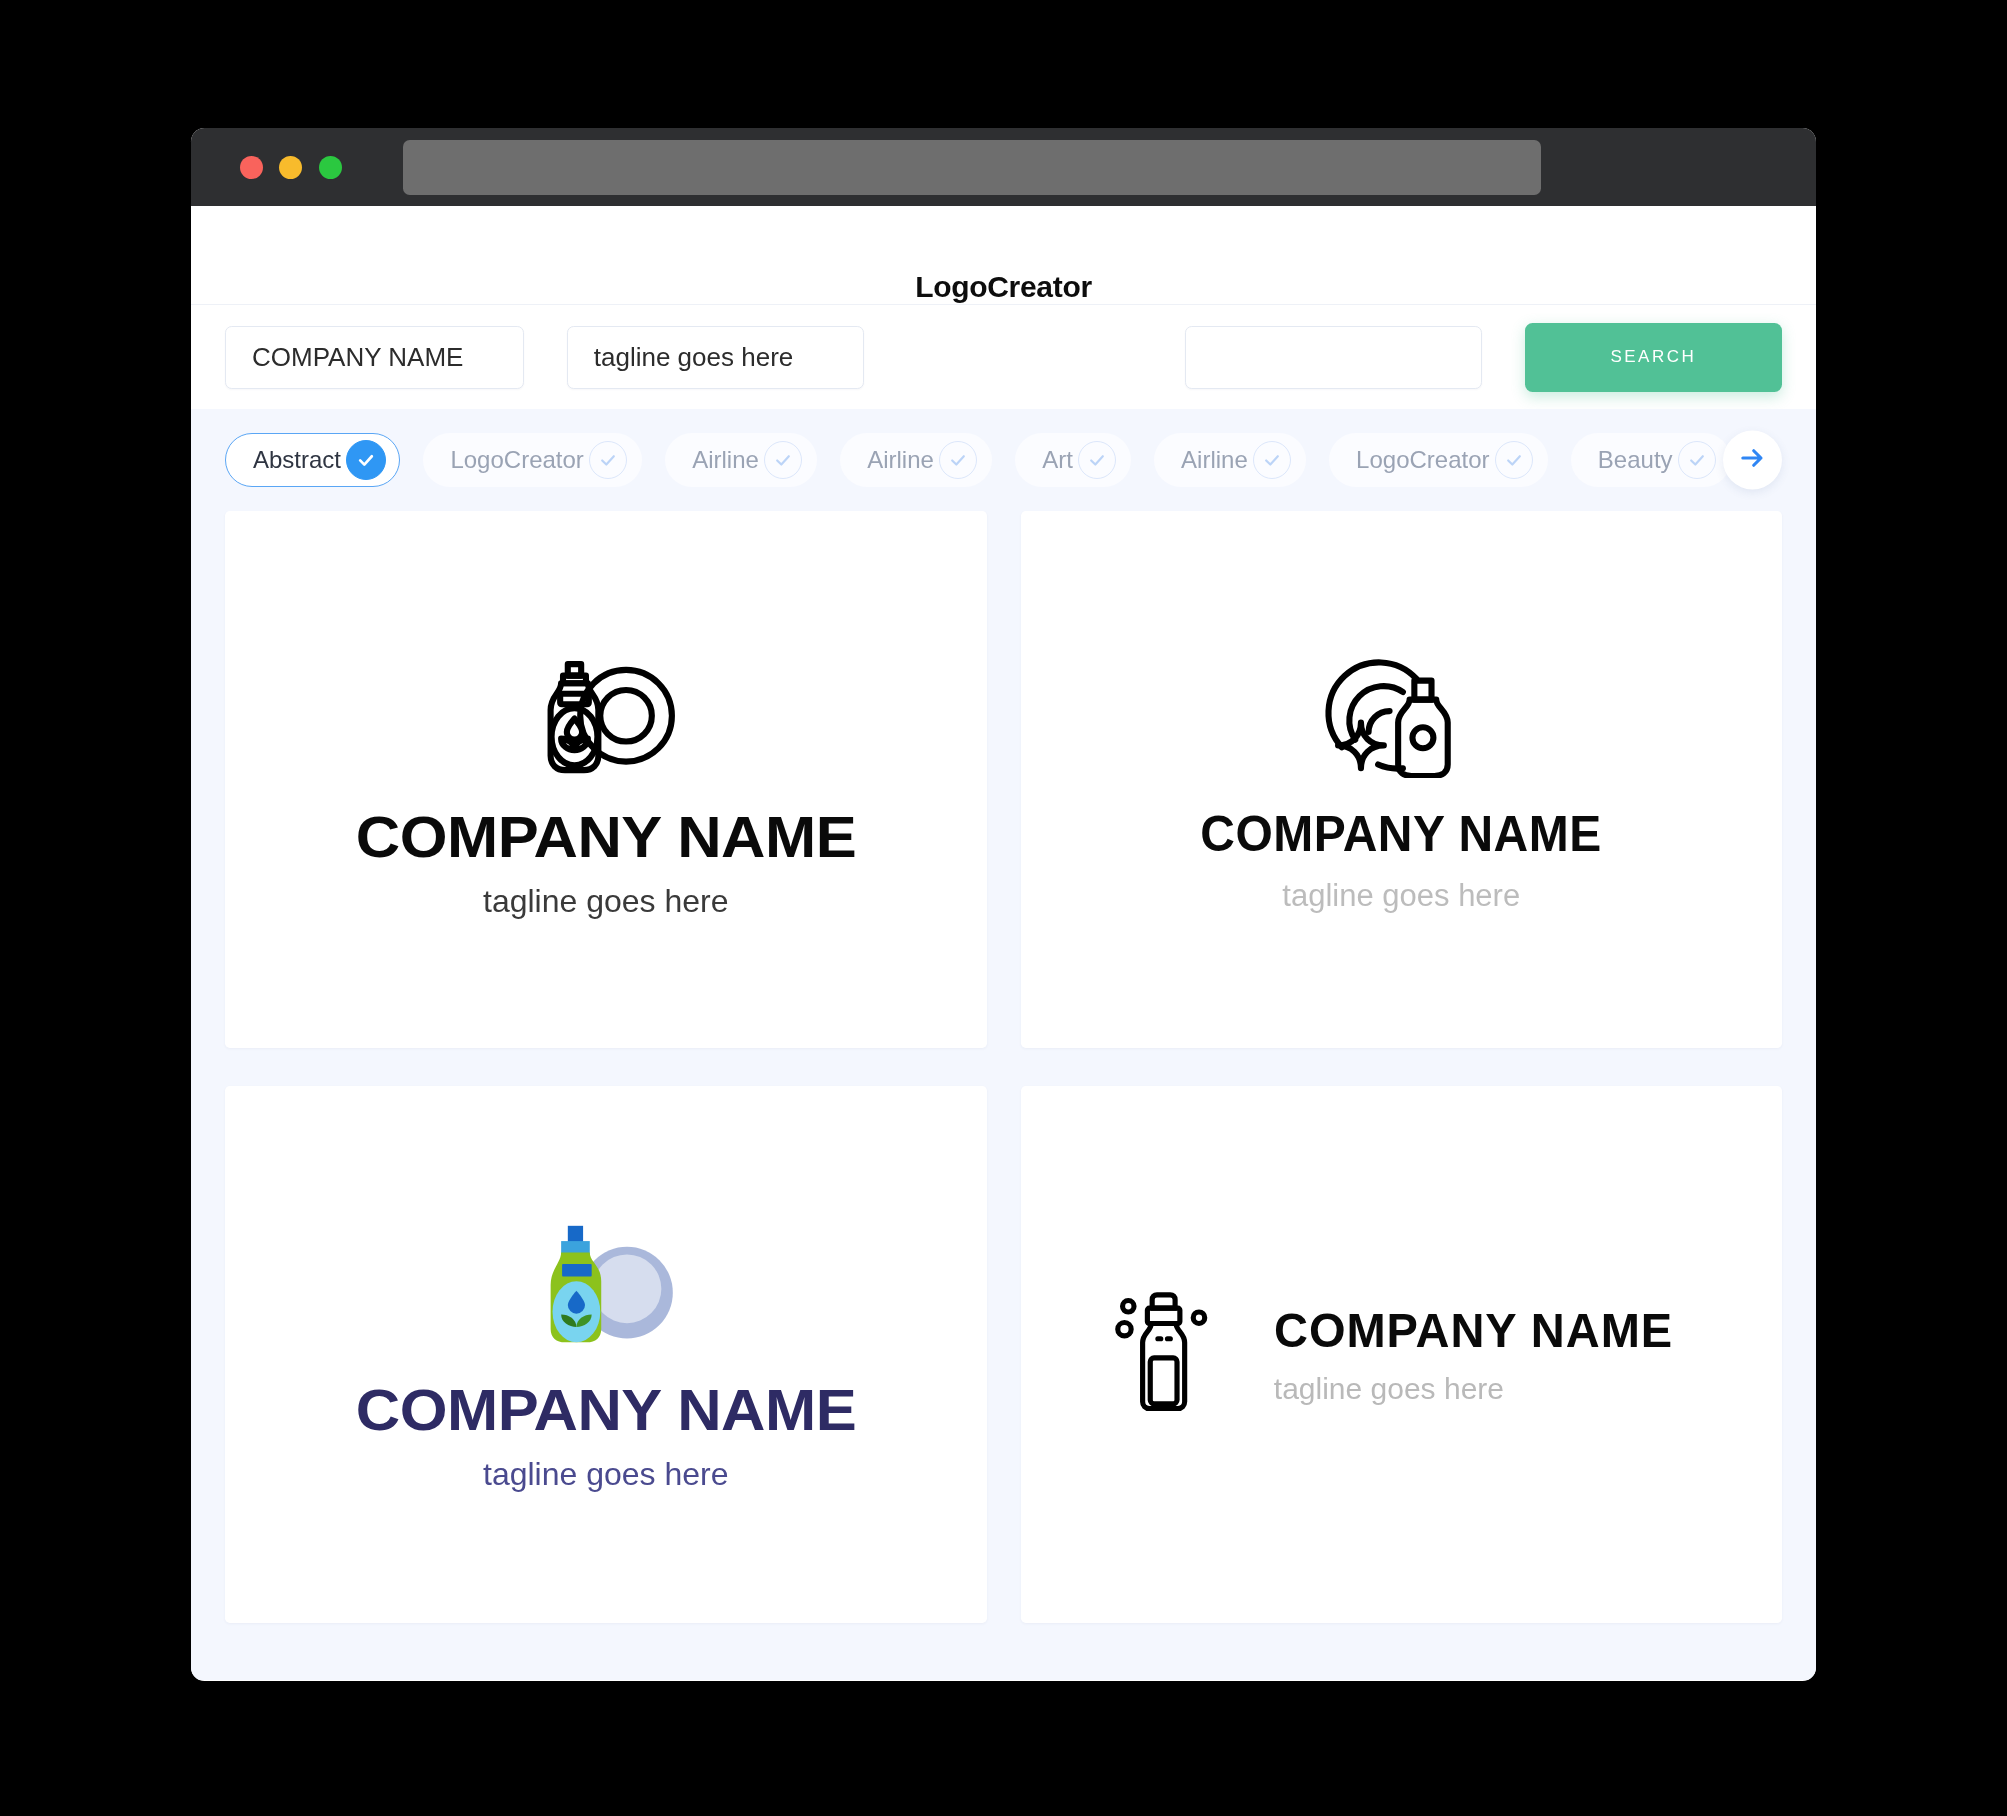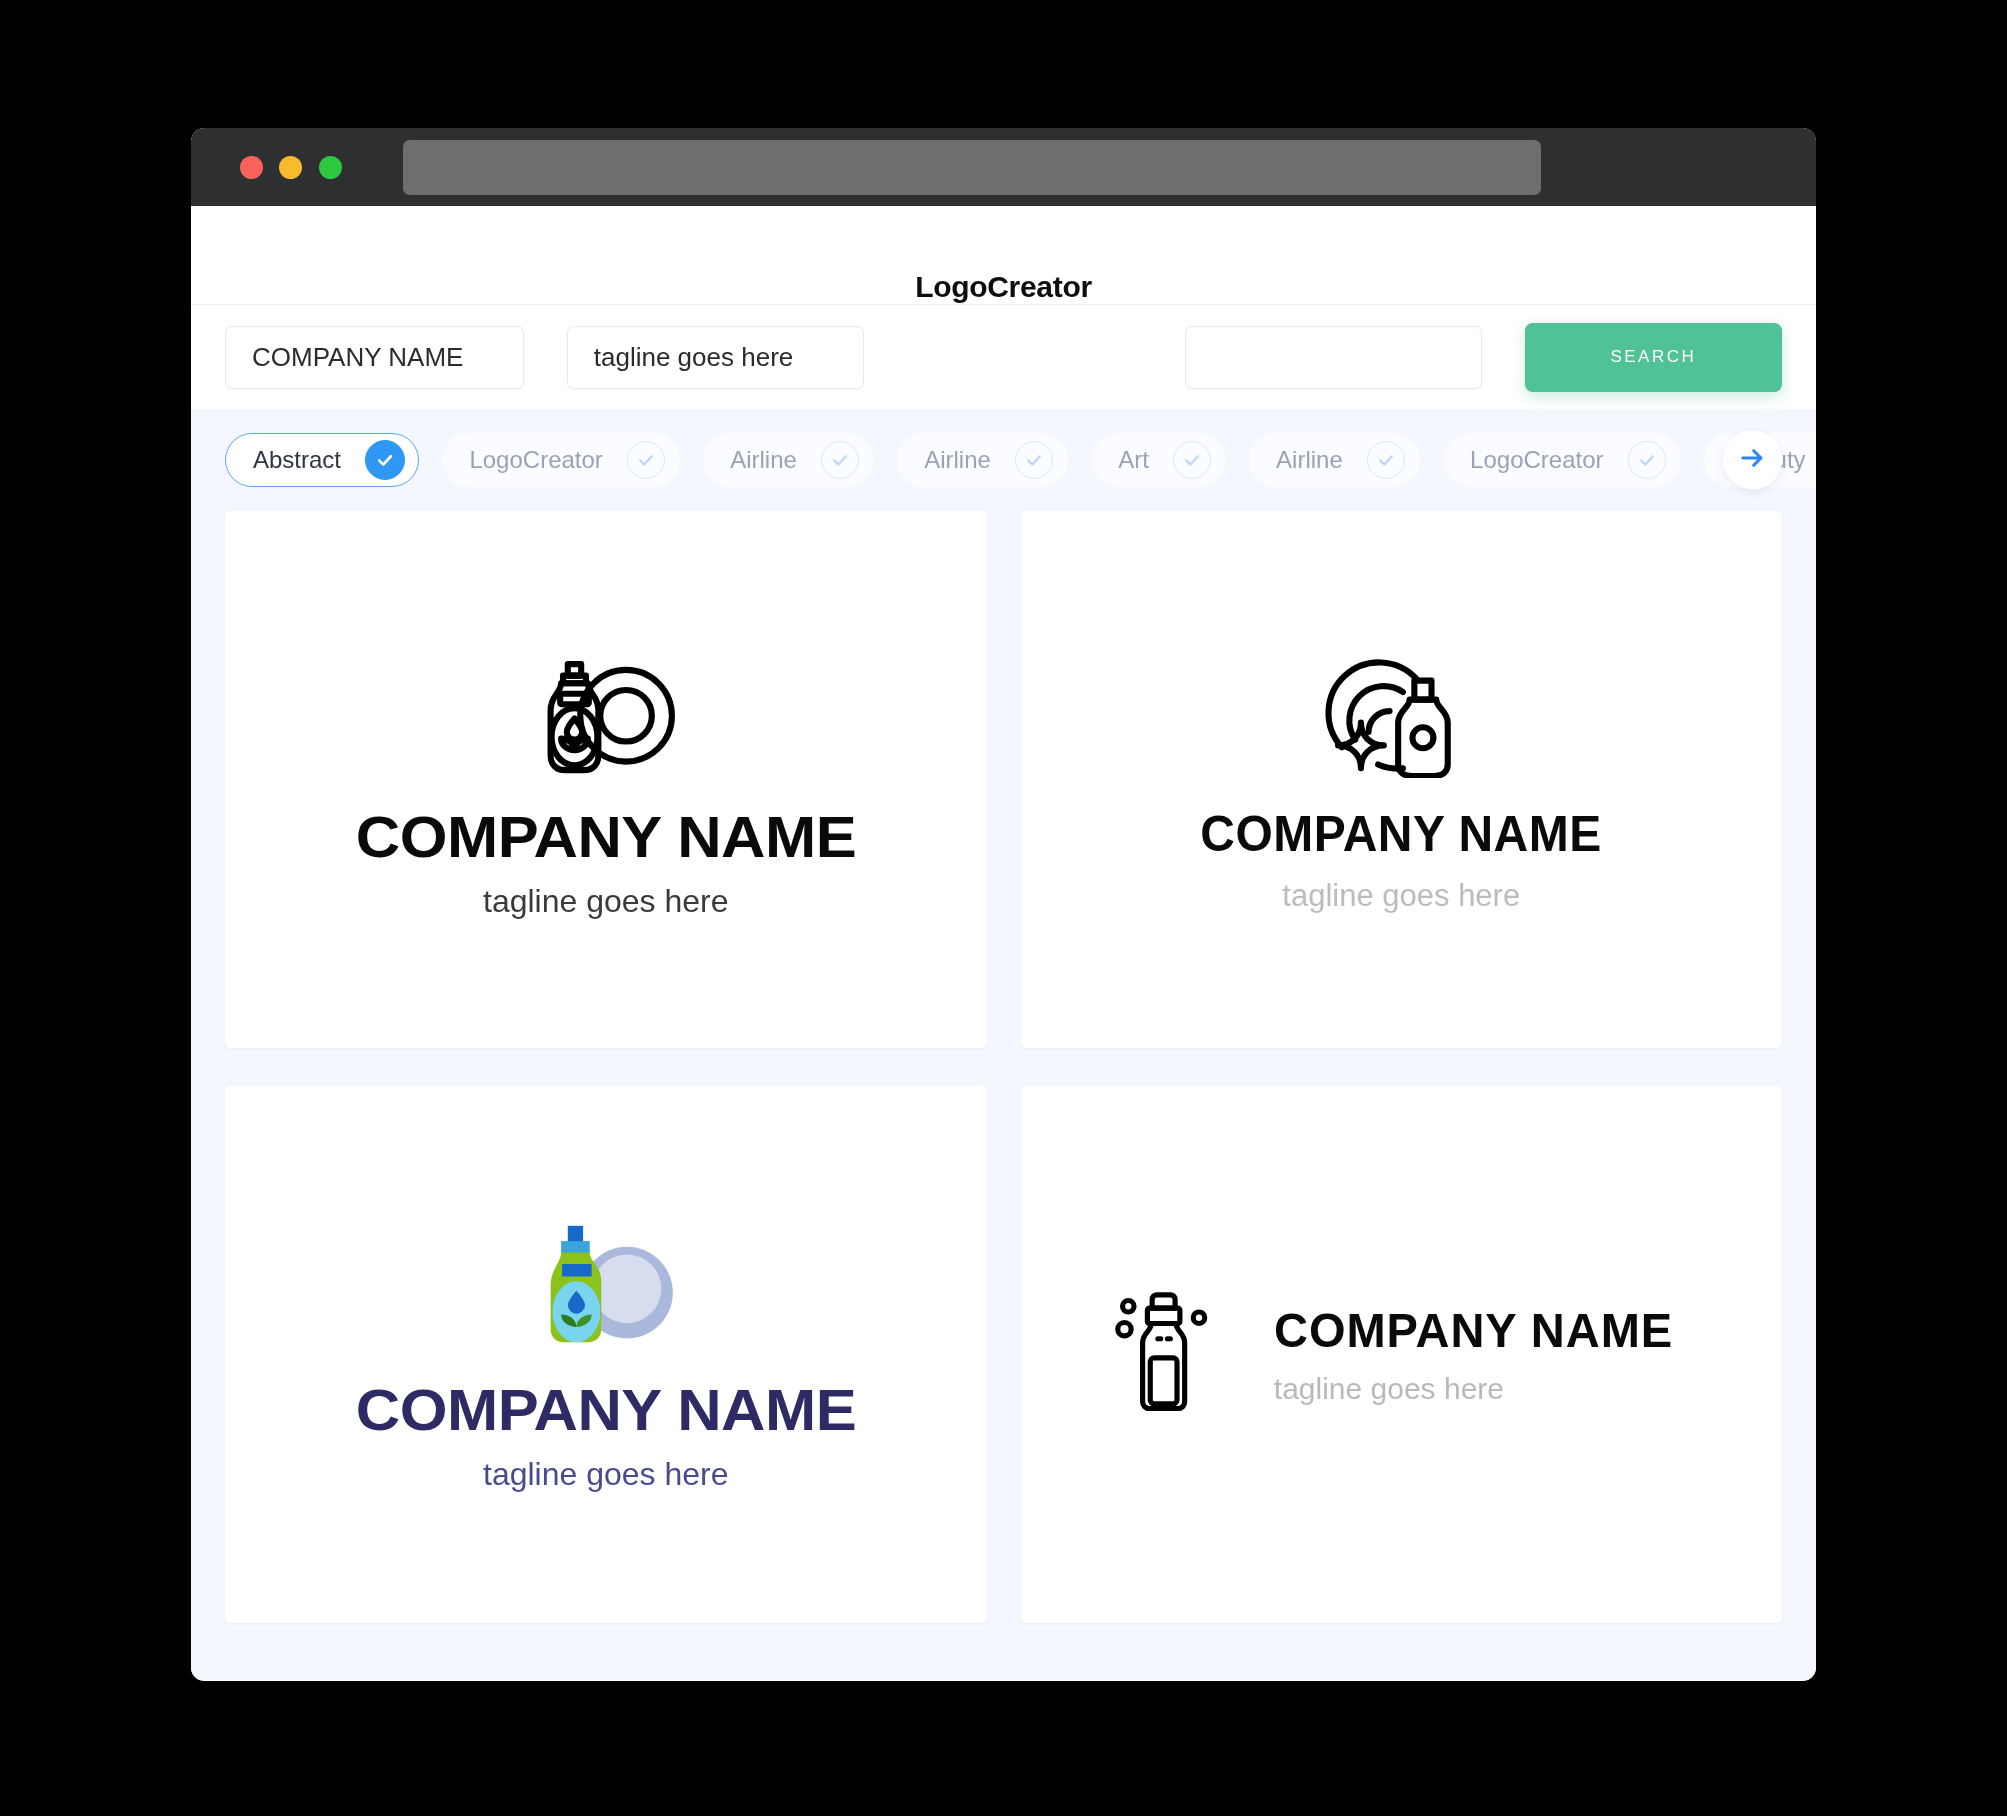--- a/index.html
+++ b/index.html
@@ -127,21 +127,21 @@
     padding-left: 34px;
     position: relative;
     overflow: hidden;
   }
 
   .chip {
     height: 54px;
     border-radius: 27px;
     display: flex;
     align-items: center;
-    gap: 24px;
+    gap: 5px;
     padding: 0 15.3px 0 27px;
     margin-right: 23px;
     background: #fbfcff;
     white-space: nowrap;
     cursor: pointer;
     flex: none;
   }
   .chip .label {
     font-size: 24px;
     color: #9aa3b4;

